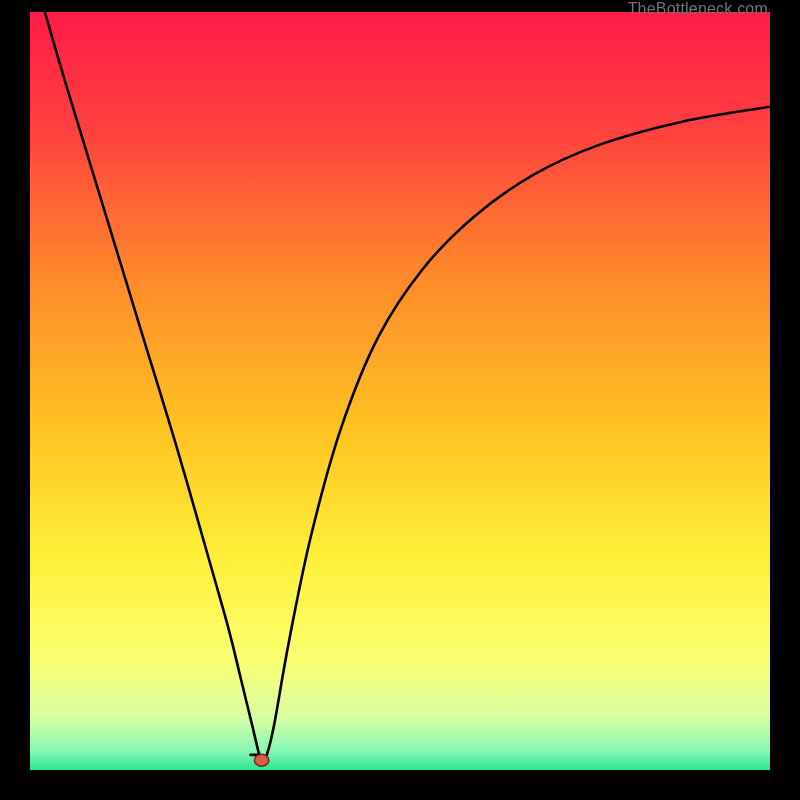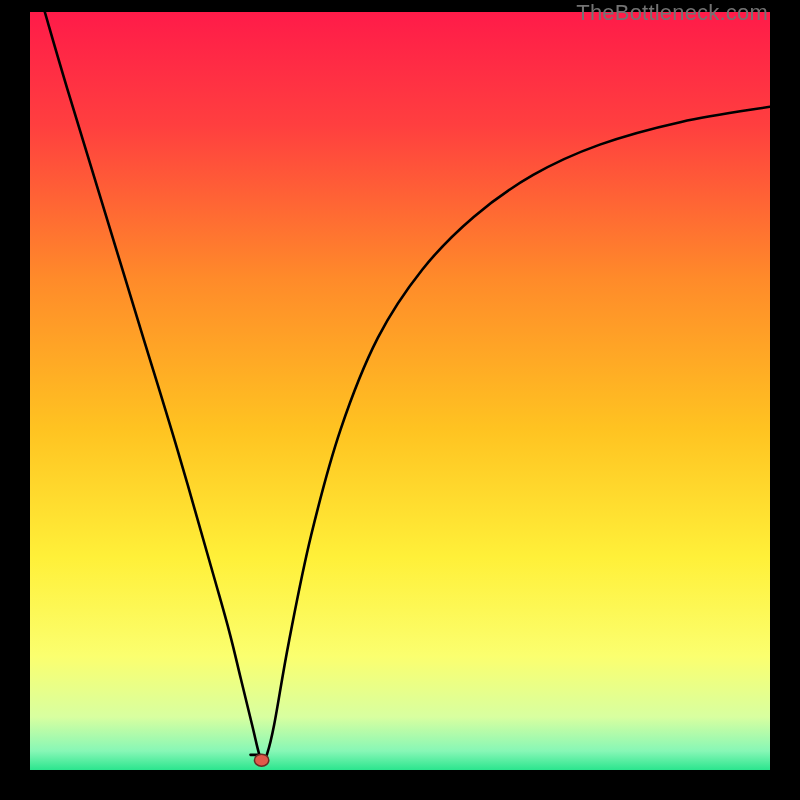--- a/index.html
+++ b/index.html
@@ -38,21 +38,21 @@
     left: 0;
     top: 0;
     width: 100%;
     height: 100%;
   }
   .watermark {
     position: absolute;
     top: 0px;
     right: 32px;
     color: #737373;
-    font-size: 22px;
+    font-size: 16px;
     font-weight: 500;
     letter-spacing: 0.2px;
   }
 </style>
 </head>
 <body>
 
 <div class="frame">
 
   <div class="plot-area">

